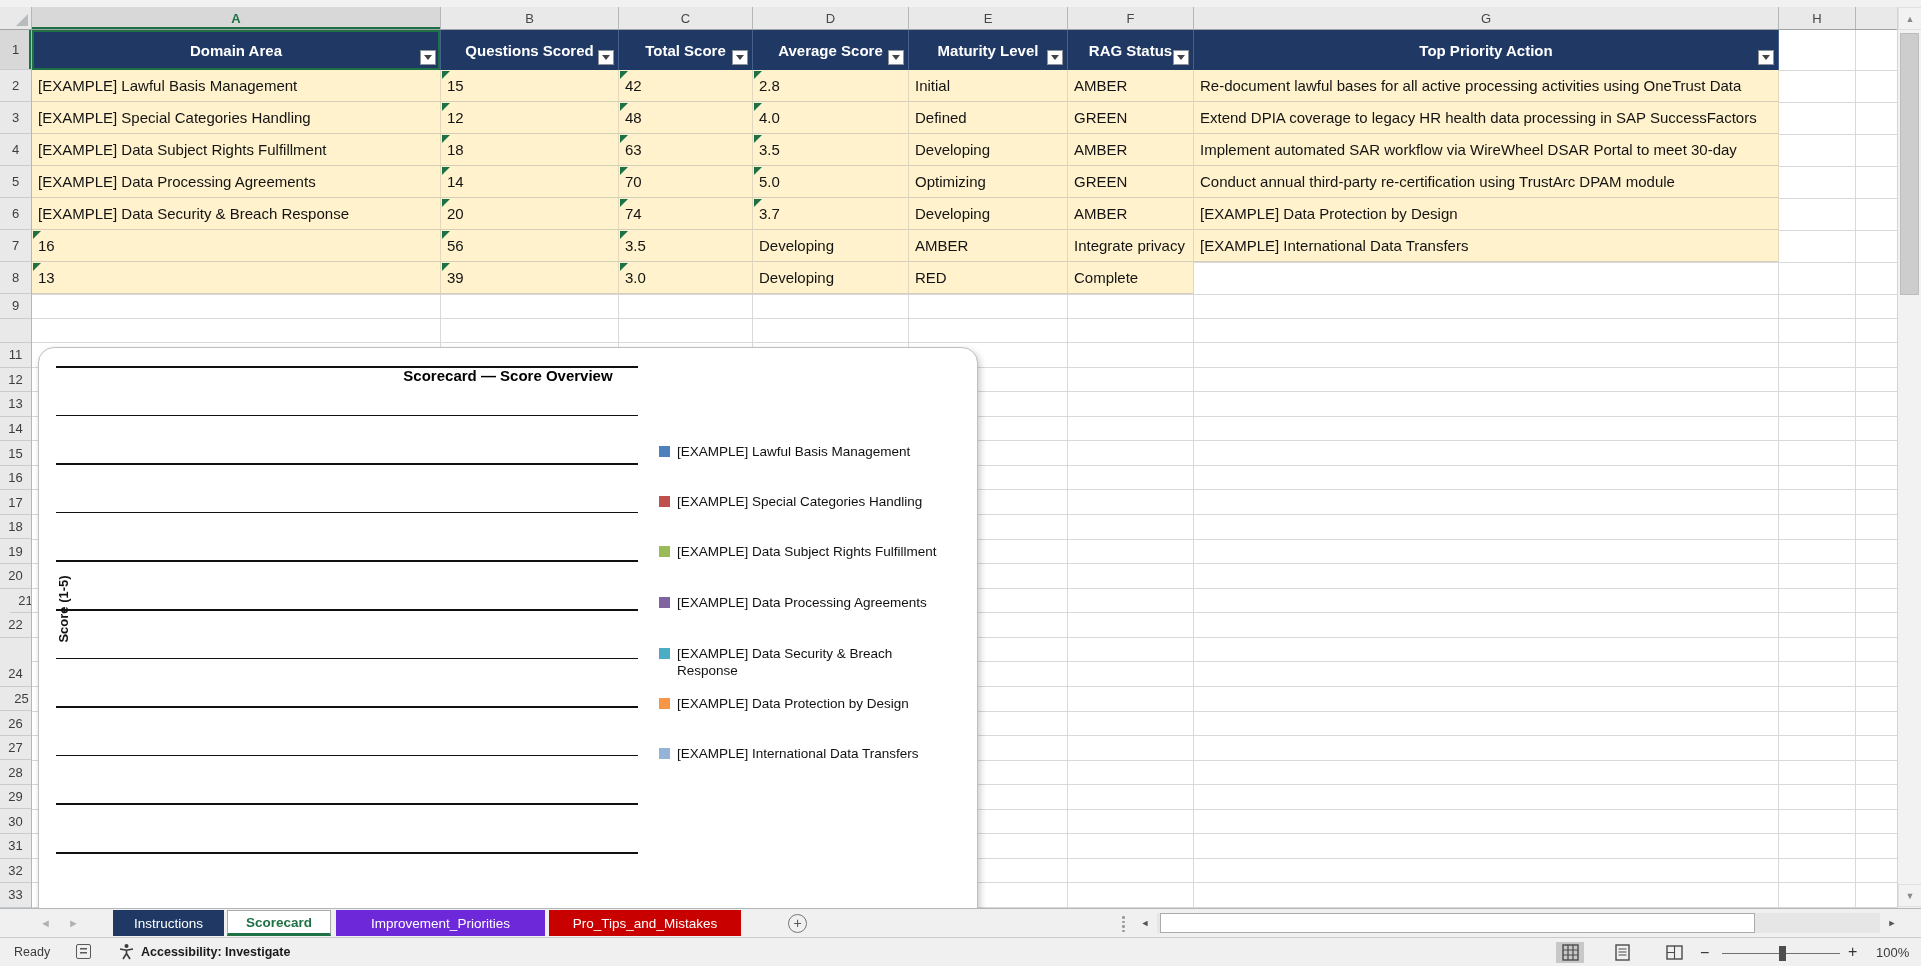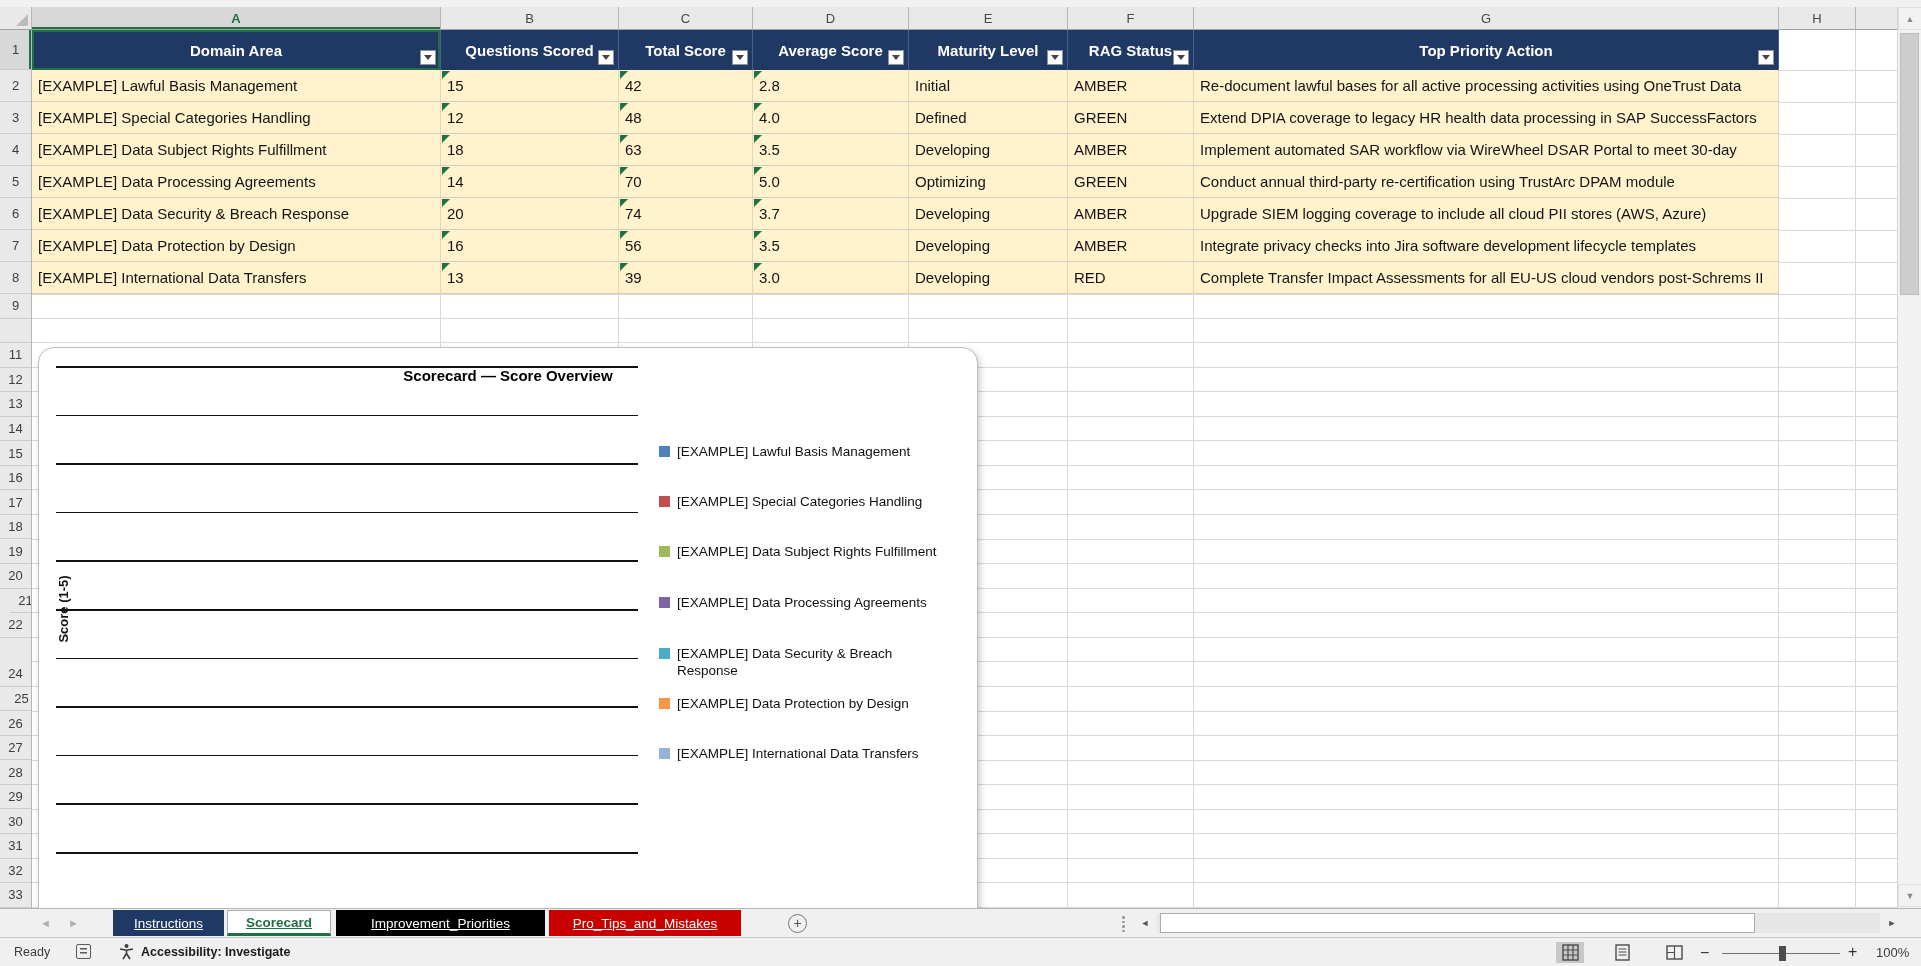--- a/index.html
+++ b/index.html
@@ -72,21 +72,21 @@
           color:#8A8A8A; font-size:9px; display:flex; align-items:center; justify-content:center;
           border:1px solid #E0E0E0; }
   #vthumb { position:absolute; left:2px; top:26px; width:19px; height:262px; background:#CDCDCD;
             border:1px solid #BDBDBD; }
 
   
   #tabstrip { position:absolute; left:0; top:908px; width:1921px; height:29px; background:#F0F0F0;
               border-top:1px solid #B4B7BA; }
   .navarrow { position:absolute; top:8px; font-size:11px; color:#B1B1B1; }
   .sheettab { position:absolute; top:1px; height:26px; display:flex; align-items:center;
-              justify-content:center; font-size:13.5px; color:#fff; cursor:default; padding:0 12px;text-decoration:underline; }
+              justify-content:center; font-size:13.5px; color:#fff; cursor:default; padding:0 12px; }
   .sheettab.active { background:#fff; color:#1E7145; font-weight:bold;
               border:1px solid #ABABAB; border-bottom:3px solid #1E7145; }
   #newsheet { position:absolute; left:788px; top:5px; width:19px; height:19px; border-radius:50%;
               border:1px solid #767676; color:#555; font-size:14px; line-height:17px;
               text-align:center; }
   #hs-handle { position:absolute; left:1122px; top:7px; display:flex; flex-direction:column; gap:2px; }
   #hs-handle i { width:2.5px; height:2.5px; background:#9A9A9A; border-radius:50%; }
   .hbtn { position:absolute; top:4px; width:20px; height:20px; display:flex; align-items:center;
           justify-content:center; font-size:9px; color:#555; }
   #htrack { position:absolute; left:1157px; top:4px; width:723px; height:20px; background:#E6E6E6; }
@@ -251,21 +251,20 @@
       <div class="dcell"><i class="tri"></i>5.0</div>
       <div class="dcell">Optimizing</div>
       <div class="dcell">GREEN</div>
       <div class="dcell wrapcell">Conduct annual third-party re-certification using TrustArc DPAM module</div>
       <div class="dcell">[EXAMPLE] Data Security &amp; Breach Response</div>
       <div class="dcell"><i class="tri"></i>20</div>
       <div class="dcell"><i class="tri"></i>74</div>
       <div class="dcell"><i class="tri"></i>3.7</div>
       <div class="dcell">Developing</div>
       <div class="dcell">AMBER</div>
-      <div class="dcell wrapcell">Upgrade SIEM logging coverage to include all cloud PII stores (AWS, Azure)</div>
       <div class="dcell">[EXAMPLE] Data Protection by Design</div>
       <div class="dcell"><i class="tri"></i>16</div>
       <div class="dcell"><i class="tri"></i>56</div>
       <div class="dcell"><i class="tri"></i>3.5</div>
       <div class="dcell">Developing</div>
       <div class="dcell">AMBER</div>
       <div class="dcell wrapcell">Integrate privacy checks into Jira software development lifecycle templates</div>
       <div class="dcell">[EXAMPLE] International Data Transfers</div>
       <div class="dcell"><i class="tri"></i>13</div>
       <div class="dcell"><i class="tri"></i>39</div>
@@ -331,21 +330,21 @@
 
 <div id="tabstrip">
   <div class="navarrow" style="left:40px">◄</div>
   <div class="navarrow" style="left:68px">►</div>
   <div class="sheettab" style="left: 113px; width: 111px; background: rgb(31, 56, 100);">
       <span>Instructions</span>
     </div>
   <div class="sheettab active" style="left:227px; width:104px">
       <span>Scorecard</span>
     </div>
-  <div class="sheettab" style="left: 336px; width: 209px; background: #000000;">
+  <div class="sheettab" style="left: 336px; width: 209px; background: #6d28d9;">
       <span>Improvement_Priorities</span>
     </div>
   <div class="sheettab" style="left: 549px; width: 192px; background: rgb(200, 0, 0);">
       <span>Pro_Tips_and_Mistakes</span>
     </div>
   <div id="newsheet">+</div>
   <div id="hs-handle">
       <i></i>
       <i></i>
       <i></i>

